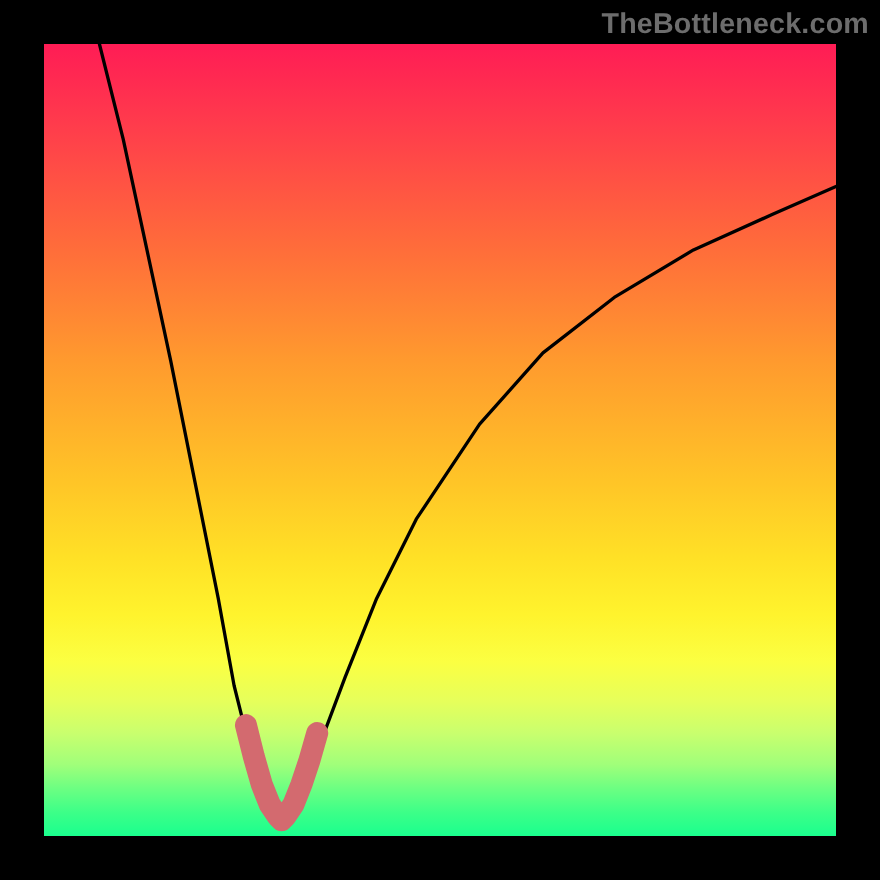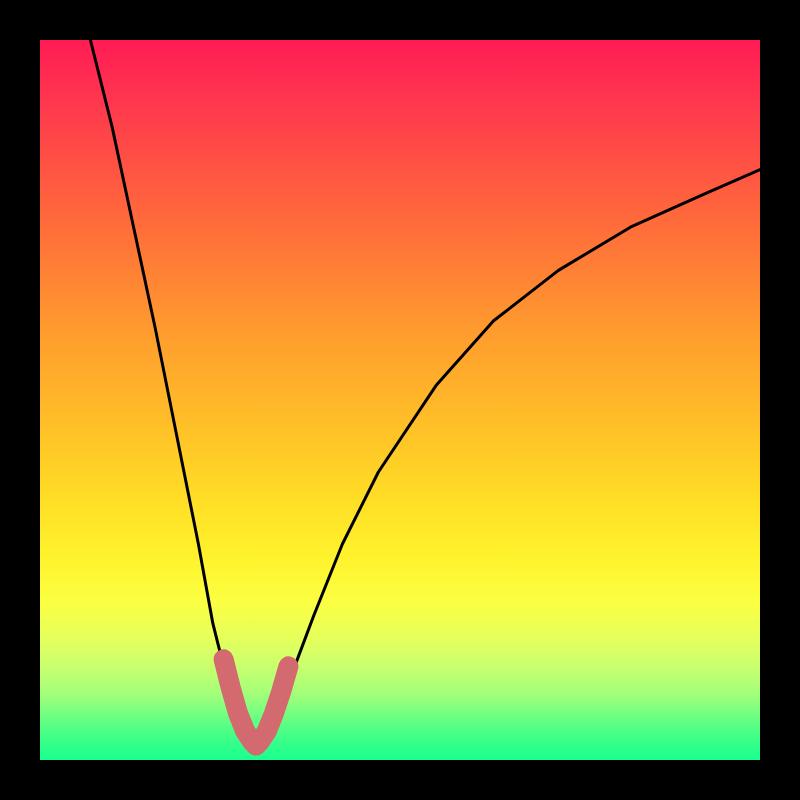--- a/index.html
+++ b/index.html
@@ -56,20 +56,21 @@
     left: 0;
     top: 0;
     width: 720px;
     height: 720px;
   }
 </style>
 </head>
 <body>
 
 <div class="frame">
+  <div class="watermark">TheBottleneck.com</div>
   <div class="plot-area">
     <svg class="overlay" viewBox="0 0 720 720">
       <g id="series-container">
           <path d="M50.40 0.00 L72.00 86.40 L93.60 187.20 L115.20 288.00 L136.80 396.00 L158.40 504.00 L172.80 583.20 L187.20 640.80 L194.40 669.60 L201.60 691.20 L208.80 702.00 L216.00 705.60 L223.20 702.00 L230.40 691.20 L237.60 669.60 L252.00 633.60 L273.60 576.00 L302.40 504.00 L338.40 432.00 L396.00 345.60 L453.60 280.80 L518.40 230.40 L590.40 187.20 L662.40 154.80 L720.00 129.60" fill="none" stroke="#000000" stroke-width="3" stroke-linecap="round" stroke-linejoin="round"></path>
           <path d="M183.60 619.20 L190.80 648.00 L198.00 673.20 L205.20 691.20 L212.40 702.00 L216.00 705.60 L219.60 702.00 L226.80 691.20 L234.00 673.20 L241.20 651.60 L248.40 626.40" fill="none" stroke="#d36a6f" stroke-width="20" stroke-linecap="round" stroke-linejoin="round"></path>
         </g>
     </svg>
   </div>
 </div>
 

